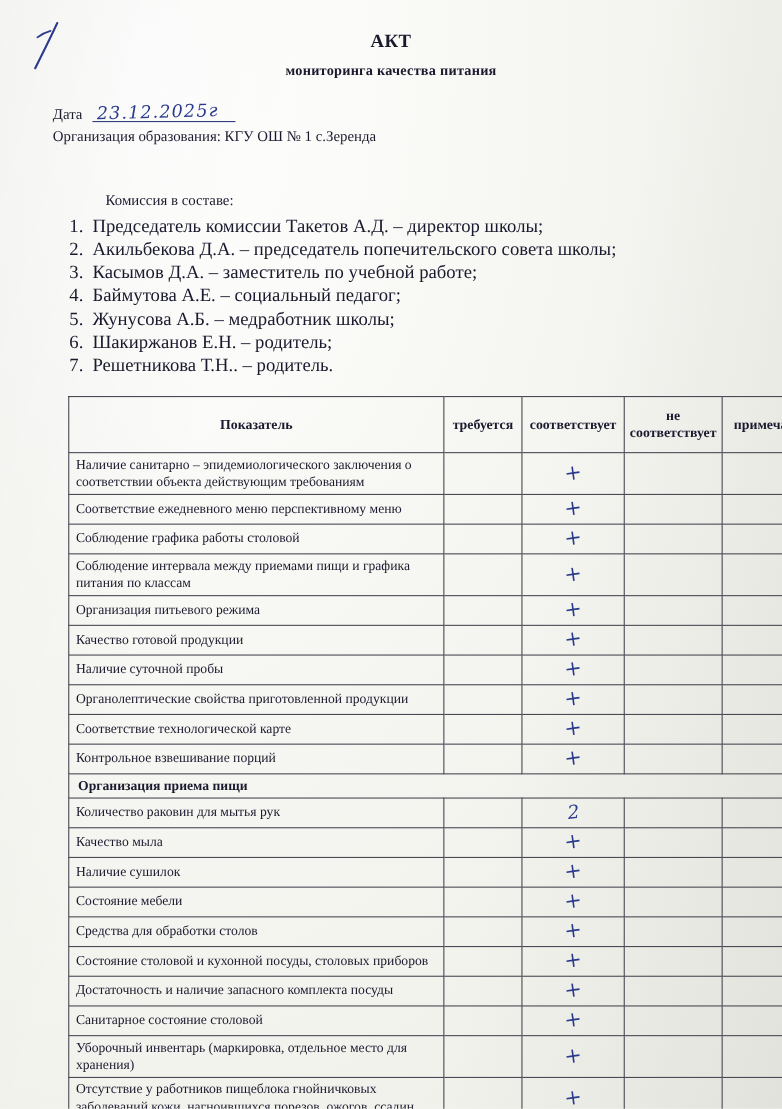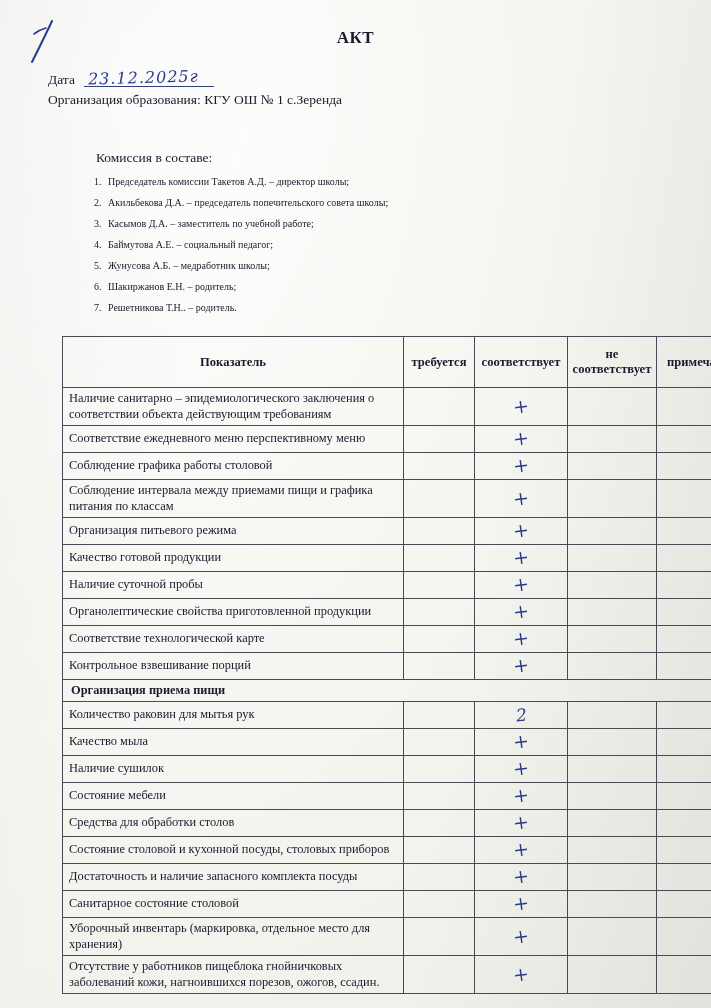--- a/index.html
+++ b/index.html
@@ -109,22 +109,22 @@
     border-bottom: 1px solid #33407e;
   }
 
   .commission-title {
     margin-left: 96px;
     margin-top: 40px;
     font-size: 13.5px;
   }
   ol.commission {
     margin: 5px 0 0 0;
-    padding-left: 104px;
-    font-size: 10px;
+    padding-left: 80px;
+    font-size: 17px;
     line-height: 21px;
   }
   ol.commission li {
     padding-left: 4px;
   }
 
   table.acts {
     border-collapse: collapse;
     width: 649px;
     margin: 18px 0 0 62px;
@@ -184,20 +184,21 @@
 
 <svg class="corner-mark" viewBox="0 0 30 48">
   <path d="M4 44 C10 32, 18 16, 24 3" stroke="#2b3a8c" stroke-width="2" fill="none" stroke-linecap="round"></path>
   <path d="M6 16 C10 13, 14 11, 18 10" stroke="#2b3a8c" stroke-width="1.6" fill="none" stroke-linecap="round"></path>
 </svg>
 
 <div class="content">
 
   <div class="title-block">
     <div class="doc-title">АКТ</div>
+    <div class="doc-subtitle">мониторинга качества питания</div>
   </div>
 
   <div class="meta">
     <div class="meta-row">
       <span class="meta-label">Дата</span>
       <span class="rule-date"></span>
       <span class="hand hand-date">23.12.2025г</span>
     </div>
     <div class="meta-row">
       <span class="meta-label">Организация образования:</span>

